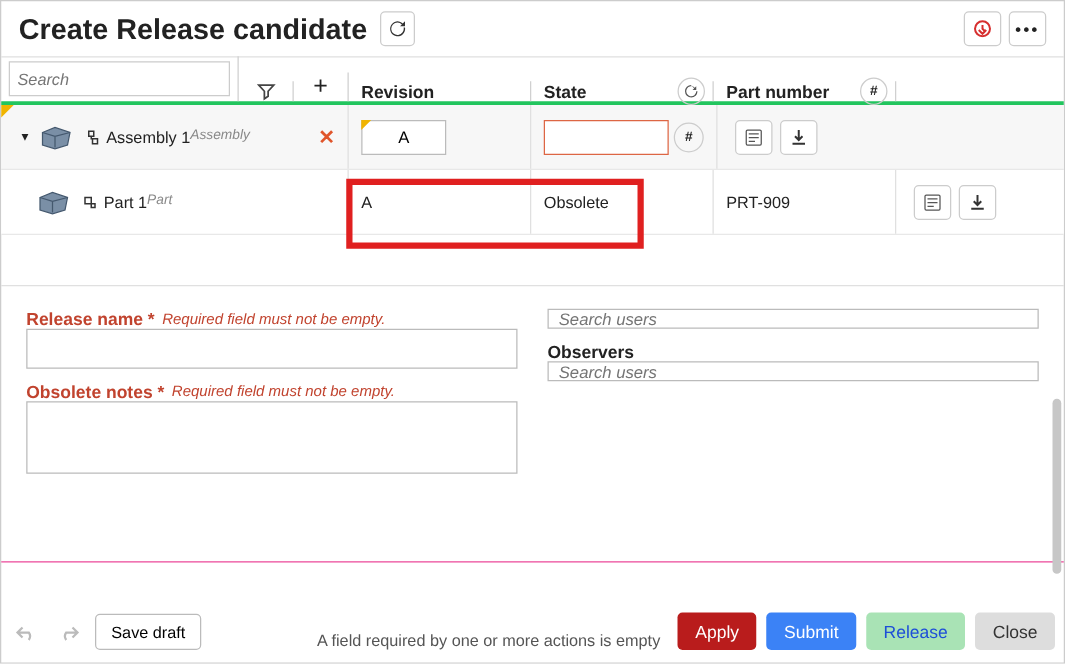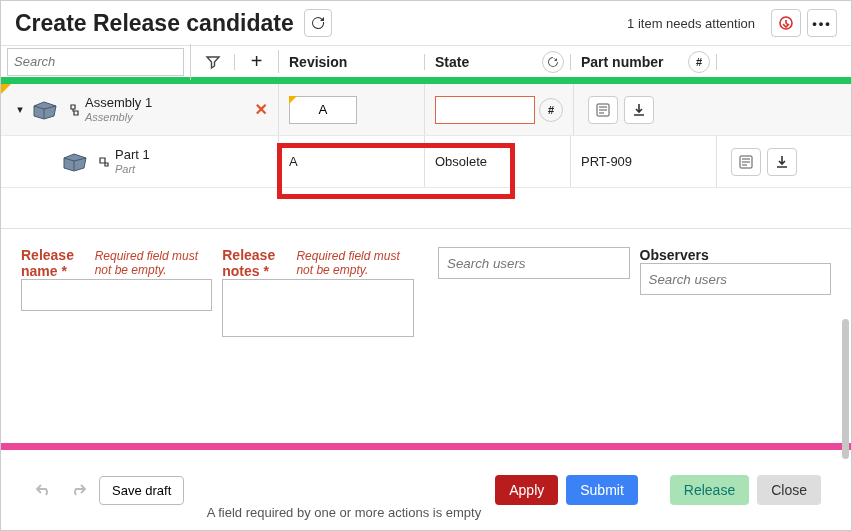--- a/index.html
+++ b/index.html
@@ -9,40 +9,40 @@
   
   .header { display: flex; align-items: center; padding: 8px 14px; border-bottom: 1px solid #e0e0e0; }
   .header-title { font-size: 23px; font-weight: 700; flex: none; }
   .header-refresh { width: 28px; height: 28px; border: 1px solid #ccc; border-radius: 4px; margin-left: 10px; display: flex; align-items: center; justify-content: center; background: #fff; cursor: pointer; }
   .header-spacer { flex: 1; }
   .attention { font-size: 13px; color: #333; margin-right: 10px; }
   .icon-btn { width: 30px; height: 28px; border: 1px solid #ccc; border-radius: 4px; margin-left: 6px; display: flex; align-items: center; justify-content: center; background: #fff; cursor: pointer; }
   .icon-btn.red { color: #d62f2f; }
 
   
-  .toolbar { display: flex; align-items: center; border-bottom: 7px solid #22c55e; height: 38px; }
+  .toolbar { display: flex; align-items: flex-end; border-bottom: 3px solid #22c55e; height: 38px; }
   .search-wrap { flex: 0 0 190px; padding: 4px 6px; border-right: 1px solid #d0d0d0; display:flex; align-items:center; }
   .search-input { width: 100%; height: 28px; border: 1px solid #ccc; padding: 0 6px; font-style: italic; font-size: 13px; }
   .tool-cell { width: 44px; display: flex; align-items: center; justify-content: center; border-right: 1px solid #d0d0d0; cursor: pointer; }
   .col-head { display: flex; align-items: center; padding: 0 10px; font-weight: 700; font-size: 14px; border-right: 1px solid #d0d0d0; }
   .col-rev { flex: 0 0 146px; }
   .col-state { flex: 0 0 146px; position: relative; }
   .col-pn { flex: 0 0 146px; position: relative; }
   .col-actions { flex: 1; }
   .col-head .right-ic { position: absolute; right: 6px; width: 22px; height: 22px; border: 1px solid #ccc; border-radius: 50%; display:flex;align-items:center;justify-content:center; font-size:11px; }
 
   
   .tree-row { display: flex; align-items: center; border-bottom: 1px solid #e8e8e8; height: 52px; background: #f7f7f7; position: relative; }
   .tree-row::before { content:""; position:absolute; left:0; top:0; border-top:10px solid #f0b400; border-right:10px solid transparent; }
   .tree-row.child { background: #fff; }
   .tree-row.child::before { display:none; }
   .name-cell { flex: 0 0 278px; display: flex; align-items: center; padding-left: 12px; border-right: 1px solid #e0e0e0; height:100%; position:relative; }
   .chevron { width: 14px; text-align: center; cursor: pointer; font-size: 11px; }
   .part-icon { width: 30px; height: 20px; margin: 0 6px 0 4px; }
-  .name-block { display: flex; flex-direction: column; line-height: 1.2; }
+  .name-block { display: flex; flex-direction: row; line-height: 1.2; }
   .name-sub { font-size: 11px; color: #888; font-style: italic; }
   .remove-x { position:absolute; right:10px; color:#e0552b; font-size:16px; font-weight:700; cursor:pointer; }
   .cell { border-right: 1px solid #e0e0e0; height:100%; display:flex; align-items:center; padding:0 10px; }
   .cell-rev { flex:0 0 146px; }
   .cell-state { flex:0 0 146px; }
   .cell-pn { flex:0 0 146px; }
   .cell-actions { flex:1; display:flex; align-items:center; gap:6px; padding-left:14px; }
   .rev-input { width:68px; height:28px; border:1px solid #bbb; text-align:center; position:relative; }
   .rev-input-wrap { position:relative; }
   .rev-input-wrap::before { content:""; position:absolute; left:0; top:0; border-top:8px solid #f0b400; border-right:8px solid transparent; z-index:2; }
@@ -51,38 +51,38 @@
   .row-iconbtn { width:30px;height:28px;border:1px solid #ccc;border-radius:4px;display:flex;align-items:center;justify-content:center;background:#fff;cursor:pointer; }
 
   
   .warning-row { display:flex; }
   .warning-spacer { flex:0 0 278px; height:46px; border-right:1px solid #e0e0e0; background:#f7f7f7; }
   .warning-box { flex:1; margin:6px 10px; background:#fdf6d9; border:1px solid #e8dda0; border-radius:4px; padding:10px 14px; color:#6b5b1f; font-size:13px; position:relative; }
   .highlight-box { position:absolute; border:5px solid #e02020; pointer-events:none; }
 
   
   .form-area { display:flex; padding:18px 20px 6px 20px; gap:24px; border-top:1px solid #e0e0e0; margin-top:40px; }
-  .form-col { flex:1; display:flex; gap:10px; }
+  .form-col { flex:1; display:flex; flex-direction:column; gap:10px; }
   .field-label { font-size:14px; font-weight:700; display:flex; align-items:center; gap:6px; }
   .field-label.err { color:#c1432e; }
   .req-msg { font-weight:400; font-size:12px; font-style:italic; }
   .text-input { width:100%; height:32px; border:1px solid #bbb; padding:0 8px; font-size:13px; }
   .text-area { width:100%; height:58px; border:1px solid #bbb; padding:6px 8px; font-size:13px; resize:none; font-family:inherit; }
-  .user-input { width:100%; height:32px; border:1px solid #bbb; padding:0 8px; font-style:italic; color:#777; }
+  .user-input { width:100%; height:16px; border:1px solid #bbb; padding:0 8px; font-style:italic; color:#777; }
   .help-q { width:16px;height:16px;border:1px solid #bbb;border-radius:50%;display:inline-flex;align-items:center;justify-content:center;font-size:10px;color:#888;}
 
   
-  .footer { margin-top:auto; border-top:7px solid #ec4899; display:flex; align-items:center; padding:10px 30px; gap:8px; }
+  .footer { margin-top:auto; border-top:1px solid #ec4899; display:flex; align-items:flex-end; padding:10px 7px; gap:8px; }
   .footer .hist-btn { width:26px;height:26px;display:flex;align-items:center;justify-content:center;color:#aaa;cursor:pointer; }
   .draft-btn { border:1px solid #bbb;background:#fff;border-radius:4px;padding:6px 12px;cursor:pointer;font-size:13px; }
   .footer-msg { flex:1; text-align:right; color:#555; font-size:13px; padding-right:6px;margin-top:45px; }
   .btn { border:none;border-radius:4px;padding:7px 14px;font-size:14px;cursor:pointer; }
   .btn-apply { background:#b91c1c;color:#fff; }
   .btn-submit { background:#3b82f6;color:#fff; }
-  .btn-release { background:#a9e3b5;color:#0f766e;margin-left:24px; }
+  .btn-release { background:#a9e3b5;color:#1d4ed8; }
   .btn-close { background:#ddd;color:#333; }
 
   .scroll-ind { position:absolute; right:2px; top:318px; width:7px; height:140px; background:#c7c7c7; border-radius:4px; }
   .link-icon { font-size:13px; display:inline-block; transform:rotate(0deg); }
   svg { display:block; }
 </style>
 </head>
 <body>
 
 <div class="dialog">
@@ -90,21 +90,20 @@
   <div class="header">
     <div class="header-title">Create Release candidate</div>
     <div class="header-refresh">
       <span>
         <svg width="16" height="16" viewBox="0 0 16 16">
             <path d="M8 3a5 5 0 1 0 4.9 4H14a6 6 0 1 1-1.8-3.3L14 2v4h-4l1.5-1.5A5 5 0 0 0 8 3z" fill="#333"></path>
           </svg>
       </span>
     </div>
     <div class="header-spacer"></div>
-    <div class="attention">1 item needs attention</div>
     <div class="icon-btn red">
       <span>
         <svg width="14" height="14" viewBox="0 0 14 14">
             <circle cx="7" cy="7" r="6" fill="none" stroke="#d62f2f" stroke-width="1.6"></circle>
             <path d="M7 4v3l2 2" stroke="#d62f2f" stroke-width="1.6" fill="none"></path>
             <path d="M4 8l3 3 3-3" stroke="#d62f2f" stroke-width="1.6" fill="none"></path>
           </svg>
       </span>
     </div>
     <div class="icon-btn">
@@ -181,21 +180,21 @@
       <div class="row-iconbtn">
         <svg width="16" height="16" viewBox="0 0 16 16">
             <path d="M8 2v8M5 7l3 3 3-3M3 13h10" stroke="#333" stroke-width="1.6" fill="none"></path>
           </svg>
       </div>
     </div>
   </div>
 
 
   <div class="tree-row child">
-    <div class="name-cell" style="padding-left:56px;">
+    <div class="name-cell" style="padding-left:24px;">
       <span>
         <svg class="part-icon" viewBox="0 0 30 20">
             <path d="M3 6l10-4 12 4-2 10-10 3-10-3z" fill="#7a8fa6" stroke="#44586e"></path>
             <path d="M3 6l10 3 12-3M13 9v9" stroke="#44586e" fill="none"></path>
           </svg>
       </span>
       <span class="link-icon">
         <svg width="14" height="14" viewBox="0 0 14 14">
             <path d="M3 3h5v5H3zM8 8h3v3H8z" fill="none" stroke="#333" stroke-width="1.2"></path>
           </svg>
@@ -235,21 +234,21 @@
     <div class="form-col">
       <div>
         <div class="field-label err">
           <span>Release name *</span>
           <span class="req-msg">Required field must not be empty.</span>
         </div>
         <input class="text-input" style="">
       </div>
       <div>
         <div class="field-label err">
-          <span>Release notes *</span>
+          <span>Obsolete notes *</span>
           <span class="req-msg">Required field must not be empty.</span>
         </div>
         <textarea class="text-area" style=""></textarea>
       </div>
     </div>
     <div class="form-col">
       <div>
         <input class="user-input" placeholder="Search users" style="">
       </div>
       <div>

